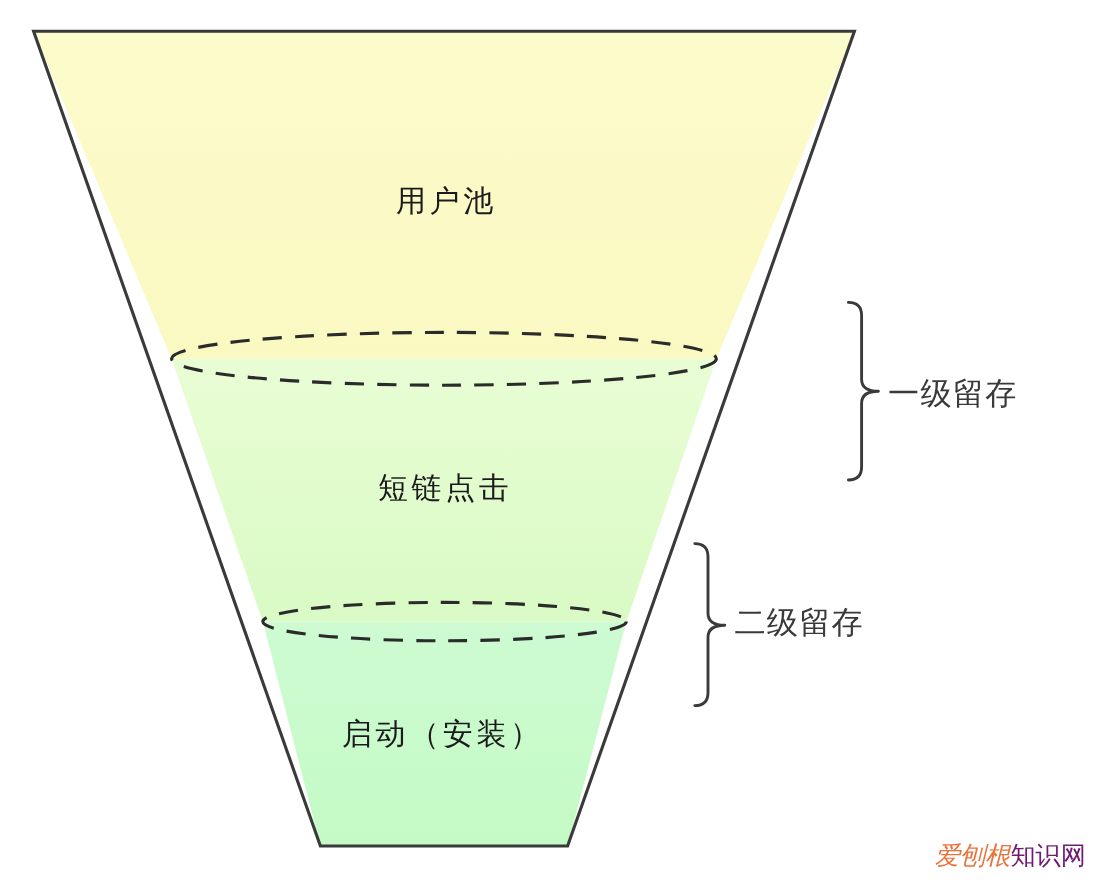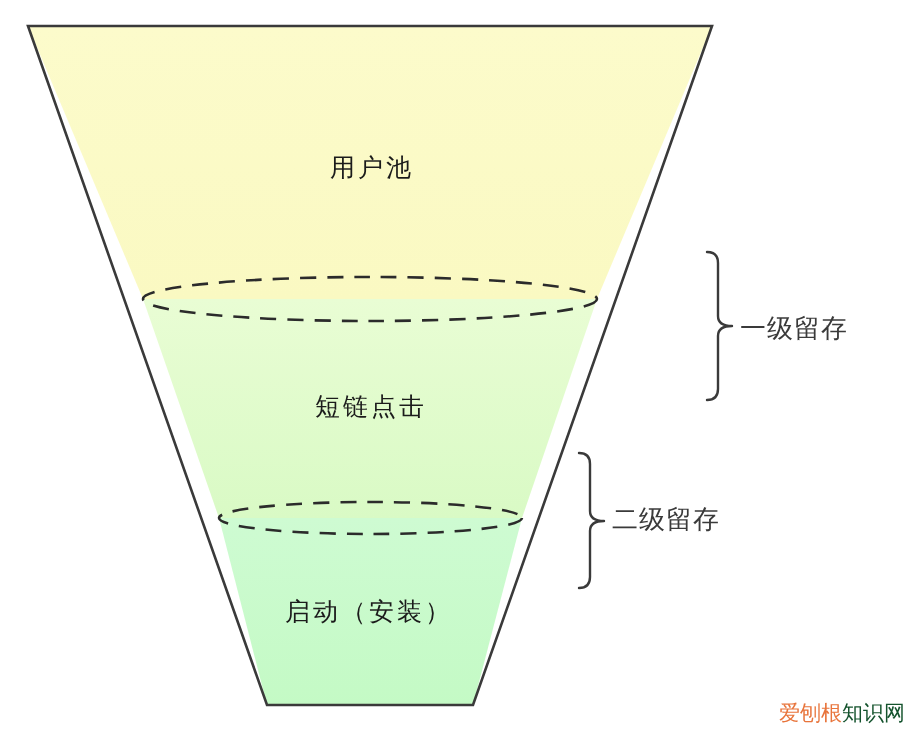--- a/index.html
+++ b/index.html
@@ -41,22 +41,22 @@
   .watermark {
     position: absolute;
     right: 16px;
     bottom: 6px;
     font-family: "Liberation Sans", "DejaVu Sans", sans-serif;
     font-size: 21px;
     letter-spacing: 0px;
     white-space: nowrap;
     user-select: none;
   }
-  .watermark .wm-a { color: #e8743b; }
-  .watermark .wm-b { color: #14532d; }
+  .watermark .wm-a { color: #e8743b; font-style: italic; }
+  .watermark .wm-b { color: #701a75; }
   .outline { fill: none; stroke: #3a3a3a; stroke-width: 2.6; stroke-linejoin: miter; }
   .dashed-ellipse { fill: none; stroke: #2b2b2b; stroke-width: 2.6; stroke-dasharray: 16 11; }
   .brace { fill: none; stroke: #3a3a3a; stroke-width: 2.4; stroke-linecap: round; stroke-linejoin: round; }
 </style>
 </head>
 <body>
 
 <svg id="funnel-canvas" viewBox="0 0 921 733">
   <defs>
     <linearGradient id="grad-stage-0" x1="0" y1="0" x2="0" y2="1">

